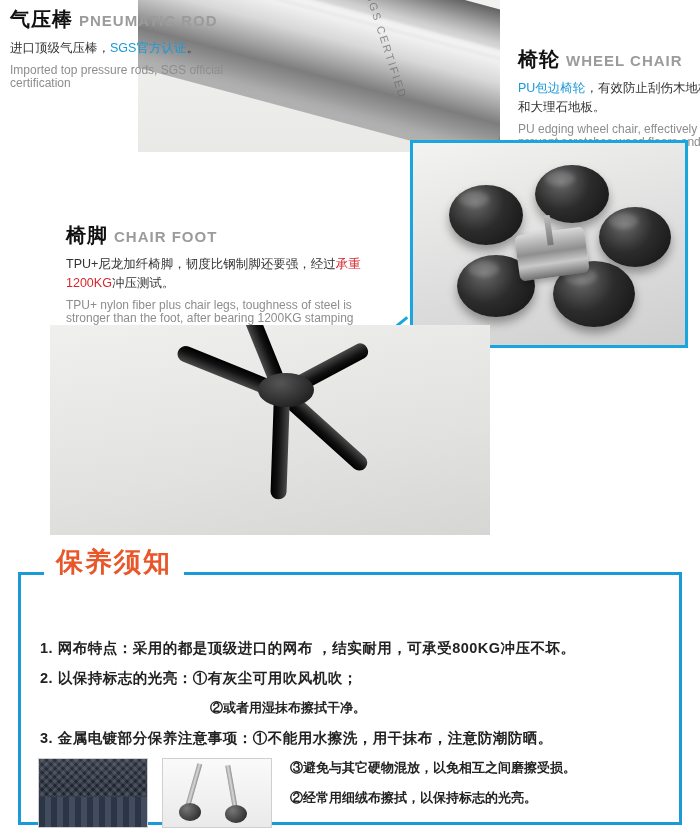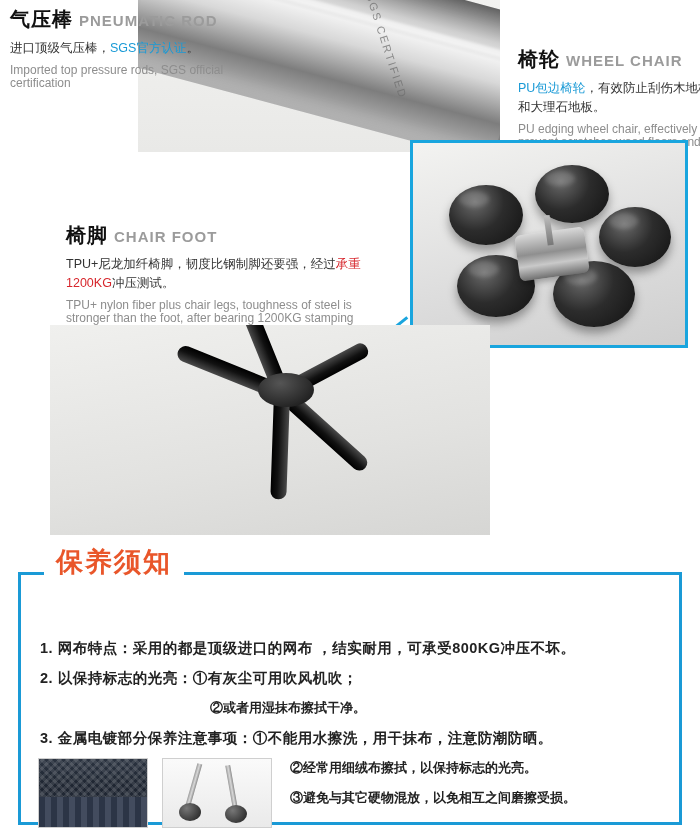--- a/index.html
+++ b/index.html
@@ -398,22 +398,22 @@
       <div class="m-line">
         <span>2.</span>
         <span>以保持标志的光亮：①有灰尘可用吹风机吹；</span>
       </div>
       <div class="m-sub">②或者用湿抹布擦拭干净。</div>
 
       <div class="m-line">
         <span>3.</span>
         <span>金属电镀部分保养注意事项：①不能用水擦洗，用干抹布，注意防潮防晒。</span>
       </div>
+      <div class="m-sub indent2">③避免与其它硬物混放，以免相互之间磨擦受损。</div>
       <div class="m-sub indent2">②经常用细绒布擦拭，以保持标志的光亮。</div>
-      <div class="m-sub indent2">③避免与其它硬物混放，以免相互之间磨擦受损。</div>
     </div>
   </div>
 
   <div class="thumbs">
     <div class="thumb t1"></div>
     <div class="thumb t2">
       <div class="leg2"></div>
       <div class="leg3"></div>
       <div class="cw1"></div>
       <div class="cw2"></div>

